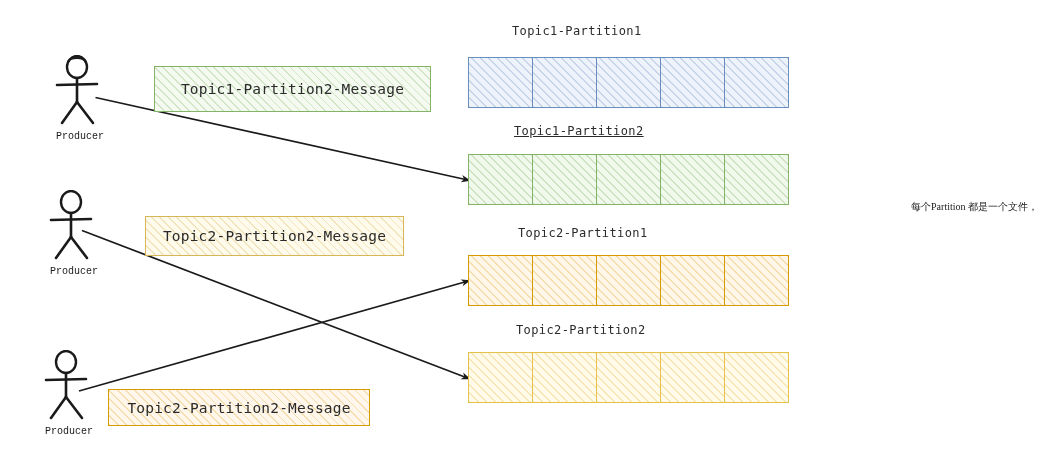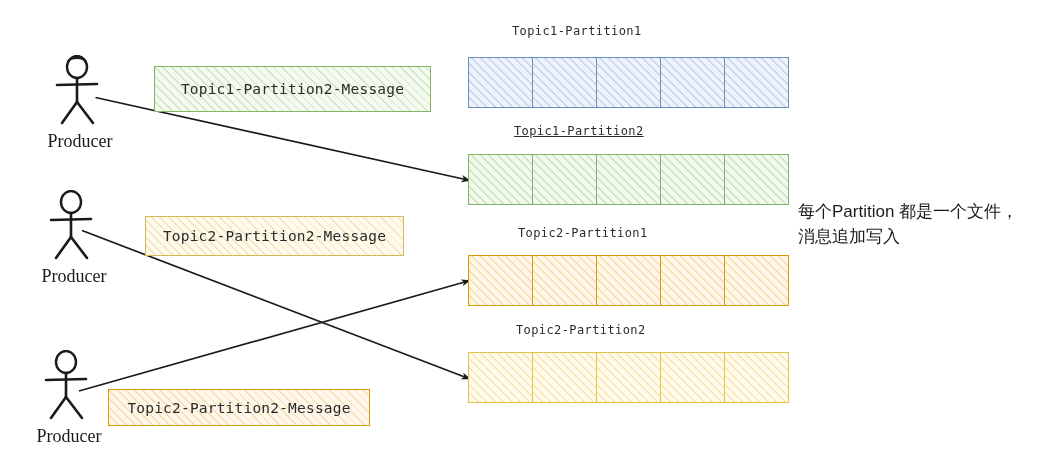--- a/index.html
+++ b/index.html
@@ -19,31 +19,31 @@
 
   
   .partition-title {
     font-family: "DejaVu Sans Mono", "Liberation Mono", monospace;
     font-size: 12px;
     color: #2b2b2b;
     white-space: nowrap;
     letter-spacing: 0.4px;
   }
   .actor-label {
+    font-family: Liberation Mono, monospace;
+    font-size: 10px;
+    color: #1a1a1a;
+    white-space: nowrap;
+    text-align: center;
+  }
+  .note-text {
     font-family: Liberation Serif, serif;
-    font-size: 18px;
+    font-size: 10px;
     color: #1a1a1a;
-    white-space: nowrap;
-    text-align: center;
-  }
-  .note-text {
-    font-family: Liberation Sans, sans-serif;
-    font-size: 17px;
-    color: #1a1a1a;
-    text-align: left;
+    text-align: right;
     line-height: 1.45;
     white-space: nowrap;
   }
 
   
   .msg-box {
     box-sizing: border-box;
     display: flex;
     align-items: center;
     justify-content: center;
@@ -246,16 +246,15 @@
   <div class="abs strip strip-yellow" style="left:468px; top:352px; width:321px; height:51px;">
     <div class="cell"></div>
     <div class="cell"></div>
     <div class="cell"></div>
     <div class="cell"></div>
     <div class="cell"></div>
   </div>
 
   <div class="abs" style="left:798px; top:200px; width:240px;">
     <div class="note-text">每个Partition 都是一个文件，</div>
-    <div class="note-text">消息追加写入</div>
   </div>
 
 </div>
 
 </body></html>

